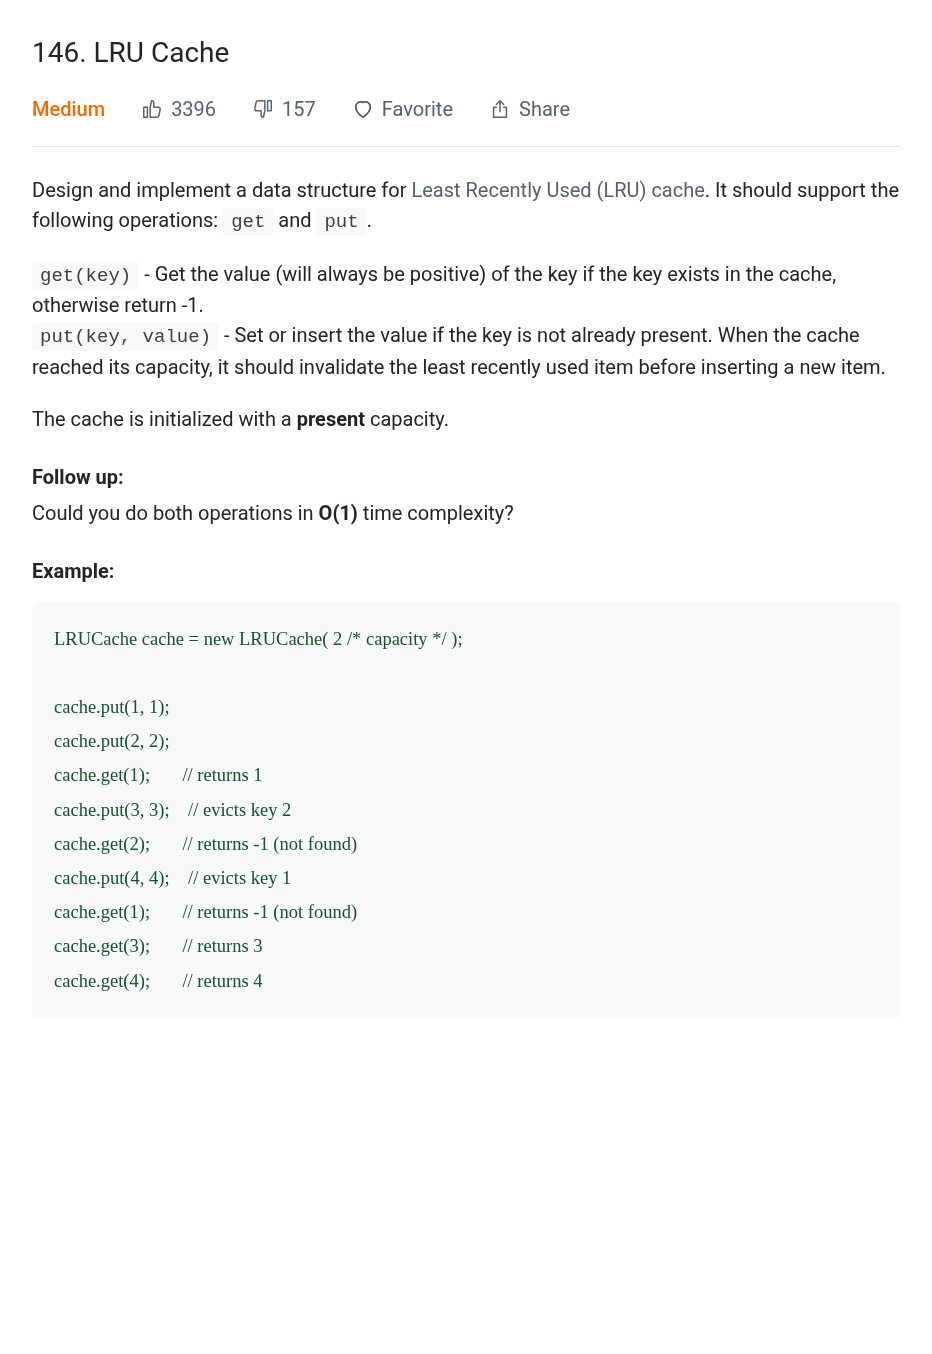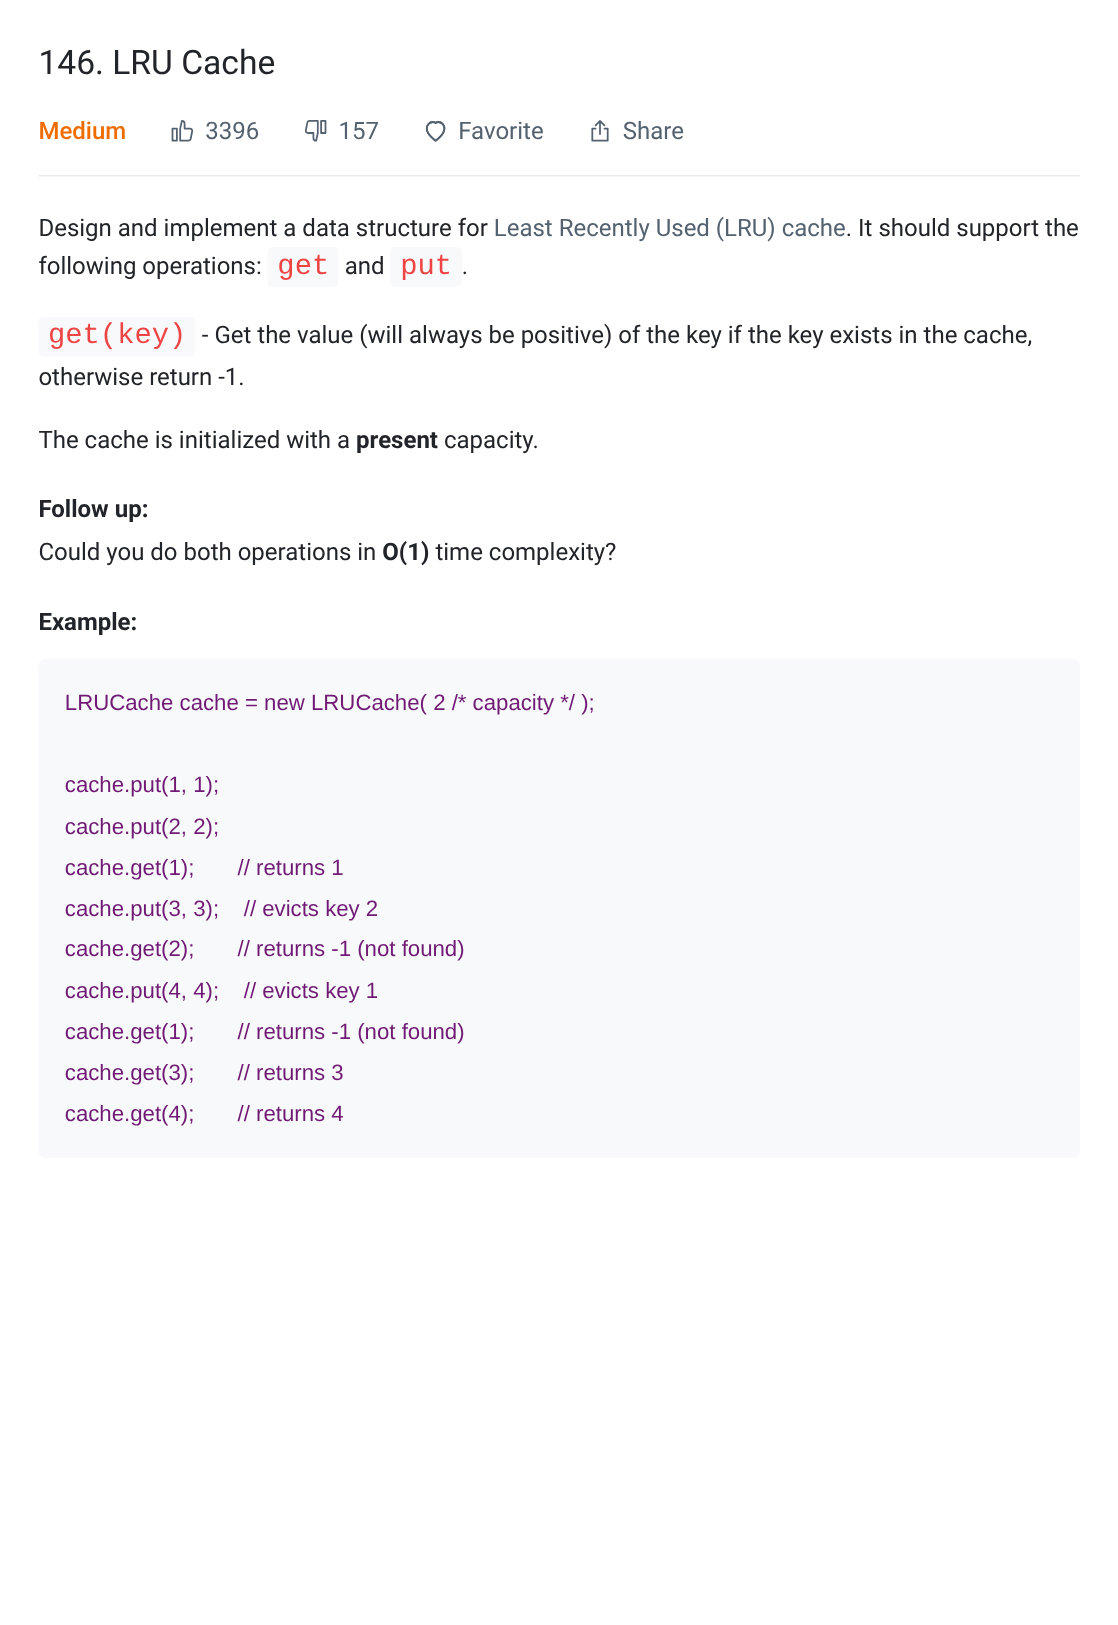--- a/index.html
+++ b/index.html
@@ -60,40 +60,40 @@
   }
   .content a, .link {
     color: #546270;
     text-decoration: none;
   }
   code.inline {
     font-family: SFMono-Regular, Menlo, Monaco, Consolas, "Liberation Mono", "Courier New", monospace;
     background: #f7f9fa;
     padding: 3px 8px;
     border-radius: 4px;
-    font-size: 24px;
-    color: #ef4444;
+    font-size: 19px;
+    color: #404040;
   }
   .bold { font-weight: 700; }
   .section-label {
     font-weight: 700;
     margin: 28px 0 6px 0;
   }
   .example-label {
     font-weight: 700;
     margin: 28px 0 16px 0;
   }
   pre.codeblock {
     background: #f7f9fa;
     padding: 20px 22px;
     border-radius: 6px;
-    font-family: Liberation Sans, sans-serif;
+    font-family: Liberation Serif, serif;
     font-size: 18.5px;
     line-height: 1.85;
-    color: #701a75;
+    color: #14532d;
     white-space: pre;
     overflow-x: auto;
     margin: 0;
   }
   .para-group { margin-bottom: 22px; }
   .para-group .line { display: block; }
 </style>
 </head>
 <body>
 
@@ -144,20 +144,23 @@
 <div class="content">
 
   <p>
     <span>Design and implement a data structure for </span><a class="link">Least Recently Used (LRU) cache</a><span>. It should support the following operations: </span><code class="inline">get</code><span> and </span><code class="inline">put</code><span>.</span>
   </p>
 
   <div class="para-group">
     <span class="line">
       <code class="inline">get(key)</code><span> - Get the value (will always be positive) of the key if the key exists in the cache, otherwise return -1.</span>
     </span>
+    <span class="line">
+      <code class="inline">put(key, value)</code><span> - Set or insert the value if the key is not already present. When the cache reached its capacity, it should invalidate the least recently used item before inserting a new item.</span>
+    </span>
   </div>
 
   <p>
     <span>The cache is initialized with a </span><span class="bold">present</span><span> capacity.</span>
   </p>
 
   <div class="section-label">Follow up:</div>
   <p style="margin-top:0">
     <span>Could you do both operations in </span><span class="bold">O(1)</span><span> time complexity?</span>
   </p>

